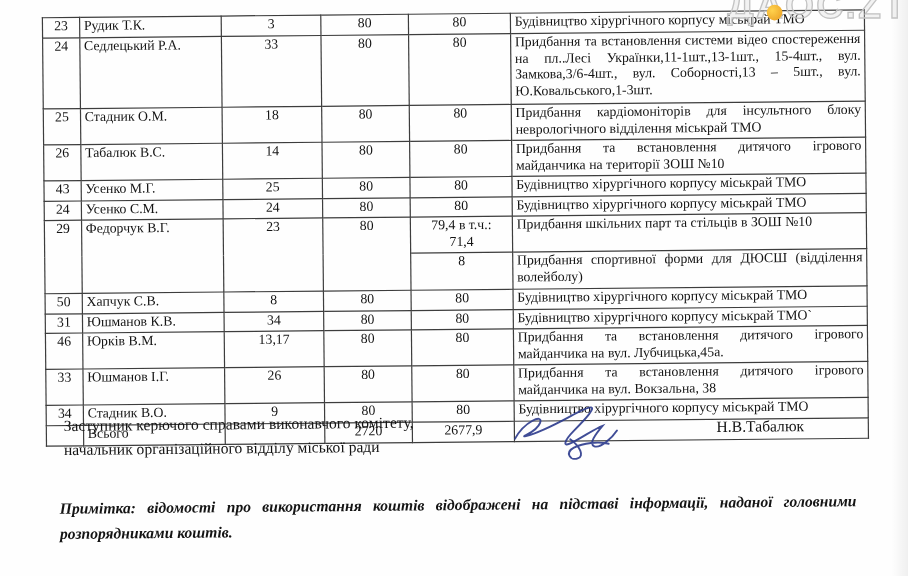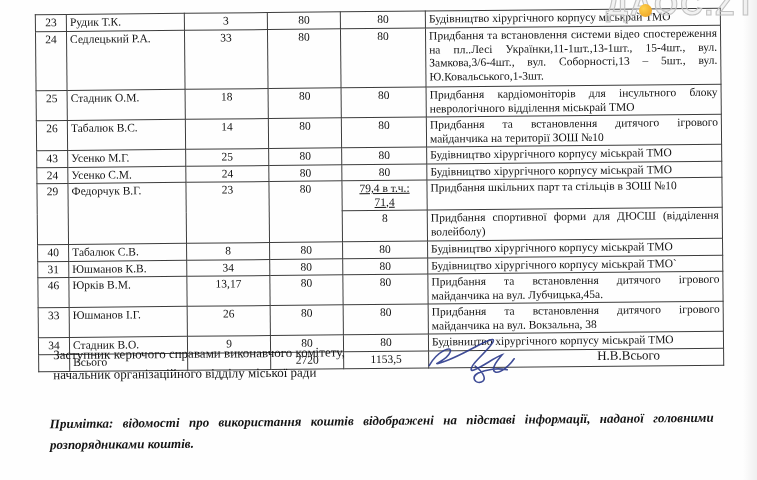--- a/index.html
+++ b/index.html
@@ -10,21 +10,21 @@
   .edge-shade{position:absolute;right:0;top:0;width:14px;height:100%;
            background:linear-gradient(to right, rgba(0,0,0,0), rgba(0,0,0,0.06));}
   
   table.exp{position:absolute;left:37px;top:11px;width:685px;border-collapse:collapse;table-layout:fixed;}
   table.exp td{border:1px solid #3d3d3d;vertical-align:top;padding:1px 3px;
                font-size:11.5px;line-height:13.5px;}
   td.c-num{text-align:center;}
   td.c-name{padding-left:6px;}
   td.c-val{text-align:center;}
   td.c-desc{text-align:justify;padding:1px 5px;font-size:11px;line-height:13.8px;}
-  .blk{display:block;text-decoration:underline;}
+  .blk{display:block;}
   tbody tr:nth-child(1) td{height:14px;}
   tbody tr:nth-child(2) td{height:56px;}
   tbody tr:nth-child(3) td{height:27px;}
   tbody tr:nth-child(4) td{height:27px;}
   tbody tr:nth-child(5) td{height:13px;}
   tbody tr:nth-child(6) td{height:13px;}
   tbody tr:nth-child(7) td{height:26px;}
   tbody tr:nth-child(8) td{height:28px;}
   tbody tr:nth-child(9) td{height:13px;}
   tbody tr:nth-child(10) td{height:13px;}
@@ -121,22 +121,22 @@
             <span class="blk">79,4 в т.ч.:</span>
             <span class="blk">71,4</span>
           </td>
           <td class="c-desc">Придбання шкільних парт та стільців в ЗОШ №10</td>
         </tr>
         <tr>
           <td class="c-val">8</td>
           <td class="c-desc">Придбання спортивної форми для ДЮСШ (відділення волейболу)</td>
         </tr>
         <tr>
-          <td class="c-num">40</td>
-          <td class="c-name">Табалюк С.В.</td>
+          <td class="c-num">50</td>
+          <td class="c-name">Хапчук С.В.</td>
           <td class="c-val">8</td>
           <td class="c-val">80</td>
           <td class="c-val">80</td>
           <td class="c-desc">Будівництво хірургічного корпусу міськрай ТМО</td>
         </tr>
         <tr>
           <td class="c-num">31</td>
           <td class="c-name">Юшманов К.В.</td>
           <td class="c-val">34</td>
           <td class="c-val">80</td>
@@ -165,39 +165,39 @@
           <td class="c-val">9</td>
           <td class="c-val">80</td>
           <td class="c-val">80</td>
           <td class="c-desc">Будівництво хірургічного корпусу міськрай ТМО</td>
         </tr>
         <tr>
           <td class="c-num"></td>
           <td class="c-name">Всього</td>
           <td class="c-val"></td>
           <td class="c-val">2720</td>
-          <td class="c-val">1153,5</td>
+          <td class="c-val">2677,9</td>
           <td class="c-desc"></td>
         </tr>
       </tbody>
     </table>
 
     <div class="sig-title">
       <div>Заступник керючого справами виконавчого комітету,</div>
       <div>начальник організаційного відділу міської ради</div>
     </div>
 
     <svg class="sig-scribble" width="100" height="52" viewBox="0 0 100 52">
       <path d="M6 32 C 14 18, 30 11, 27 19 C 24 27, 9 31, 15 30 C 35 25, 57 10, 67 7
                C 77 4, 63 18, 55 26 C 47 34, 45 40, 53 36 C 63 31, 73 24, 79 22
                C 73 29, 67 37, 72 39 C 77 41, 87 32, 91 26
                M 52 33 C 60 39, 64 47, 58 49 C 52 51, 47 44, 55 40 C 63 36, 75 35, 84 37" fill="none" stroke="#2b3a8c" stroke-width="1.6" stroke-linecap="round" opacity="0.9"></path>
     </svg>
 
-    <div class="sig-name">Н.В.Всього</div>
+    <div class="sig-name">Н.В.Табалюк</div>
 
     <div class="note">Примітка: відомості про використання коштів відображені на підставі інформації, наданої головними розпорядниками коштів.</div>
 
   </div>
 
   <div class="watermark">
     <span class="wm-dot"></span>
     <span>ДАОС.ZT</span>
   </div>
 

